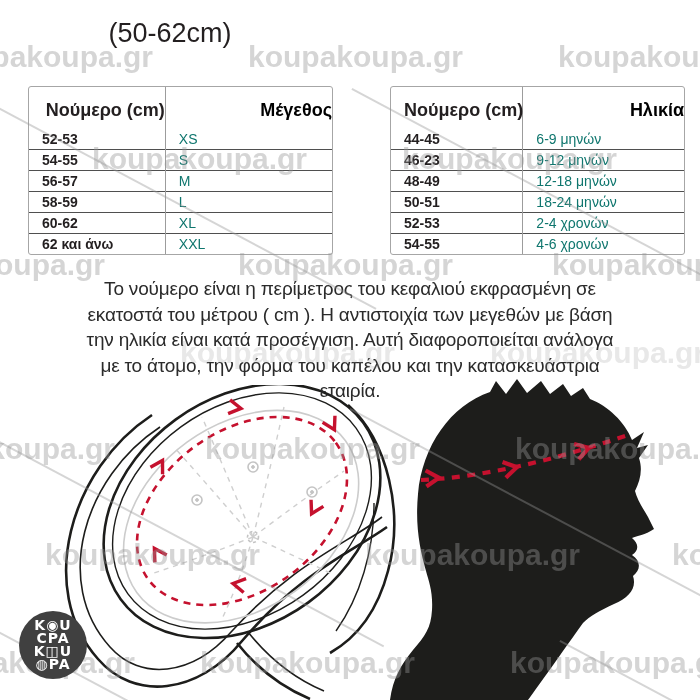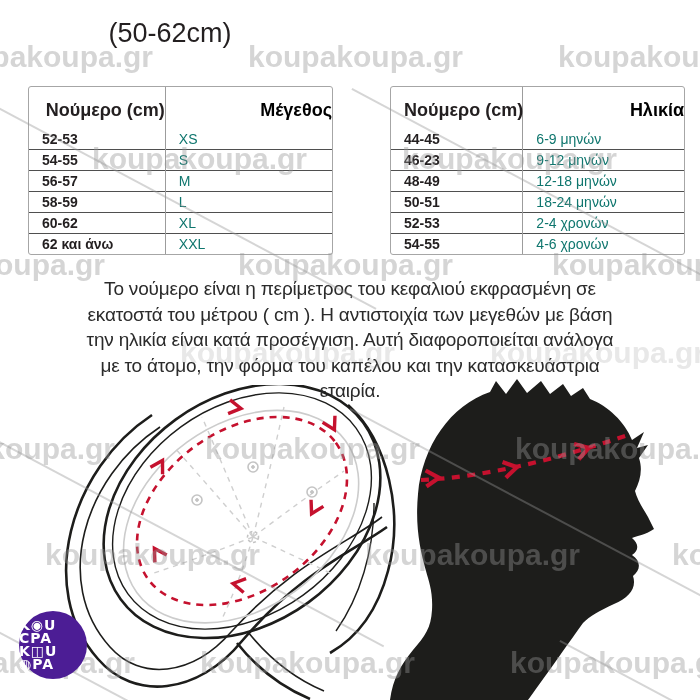--- a/index.html
+++ b/index.html
@@ -30,21 +30,21 @@
     font-size:19px;line-height:25.5px;white-space:pre-line;letter-spacing:-.2px;
     color:#2b2b2b;z-index:2;font-weight:300;
   }
 
   .illu{position:absolute;z-index:1}
   #cap-art{left:52px;top:385px}
   #head-art{left:385px;top:378px}
 
   #logo{
     position:absolute;left:19px;top:611px;width:68px;height:68px;border-radius:50%;
-    background:#4c1d95;color:#fff;display:flex;flex-direction:column;
+    background:#404040;color:#fff;display:flex;flex-direction:column;align-items:center;
     justify-content:center;font-weight:bold;font-size:14px;line-height:13px;
     letter-spacing:1px;z-index:5;font-family:"DejaVu Sans",sans-serif;
   }
 
   #watermarks{position:absolute;inset:0;z-index:4;pointer-events:none}
   .wm{
     position:absolute;font-size:30px;font-weight:bold;letter-spacing:0;
     color:rgba(150,150,150,0.40);white-space:nowrap;
   }
   .diag{

